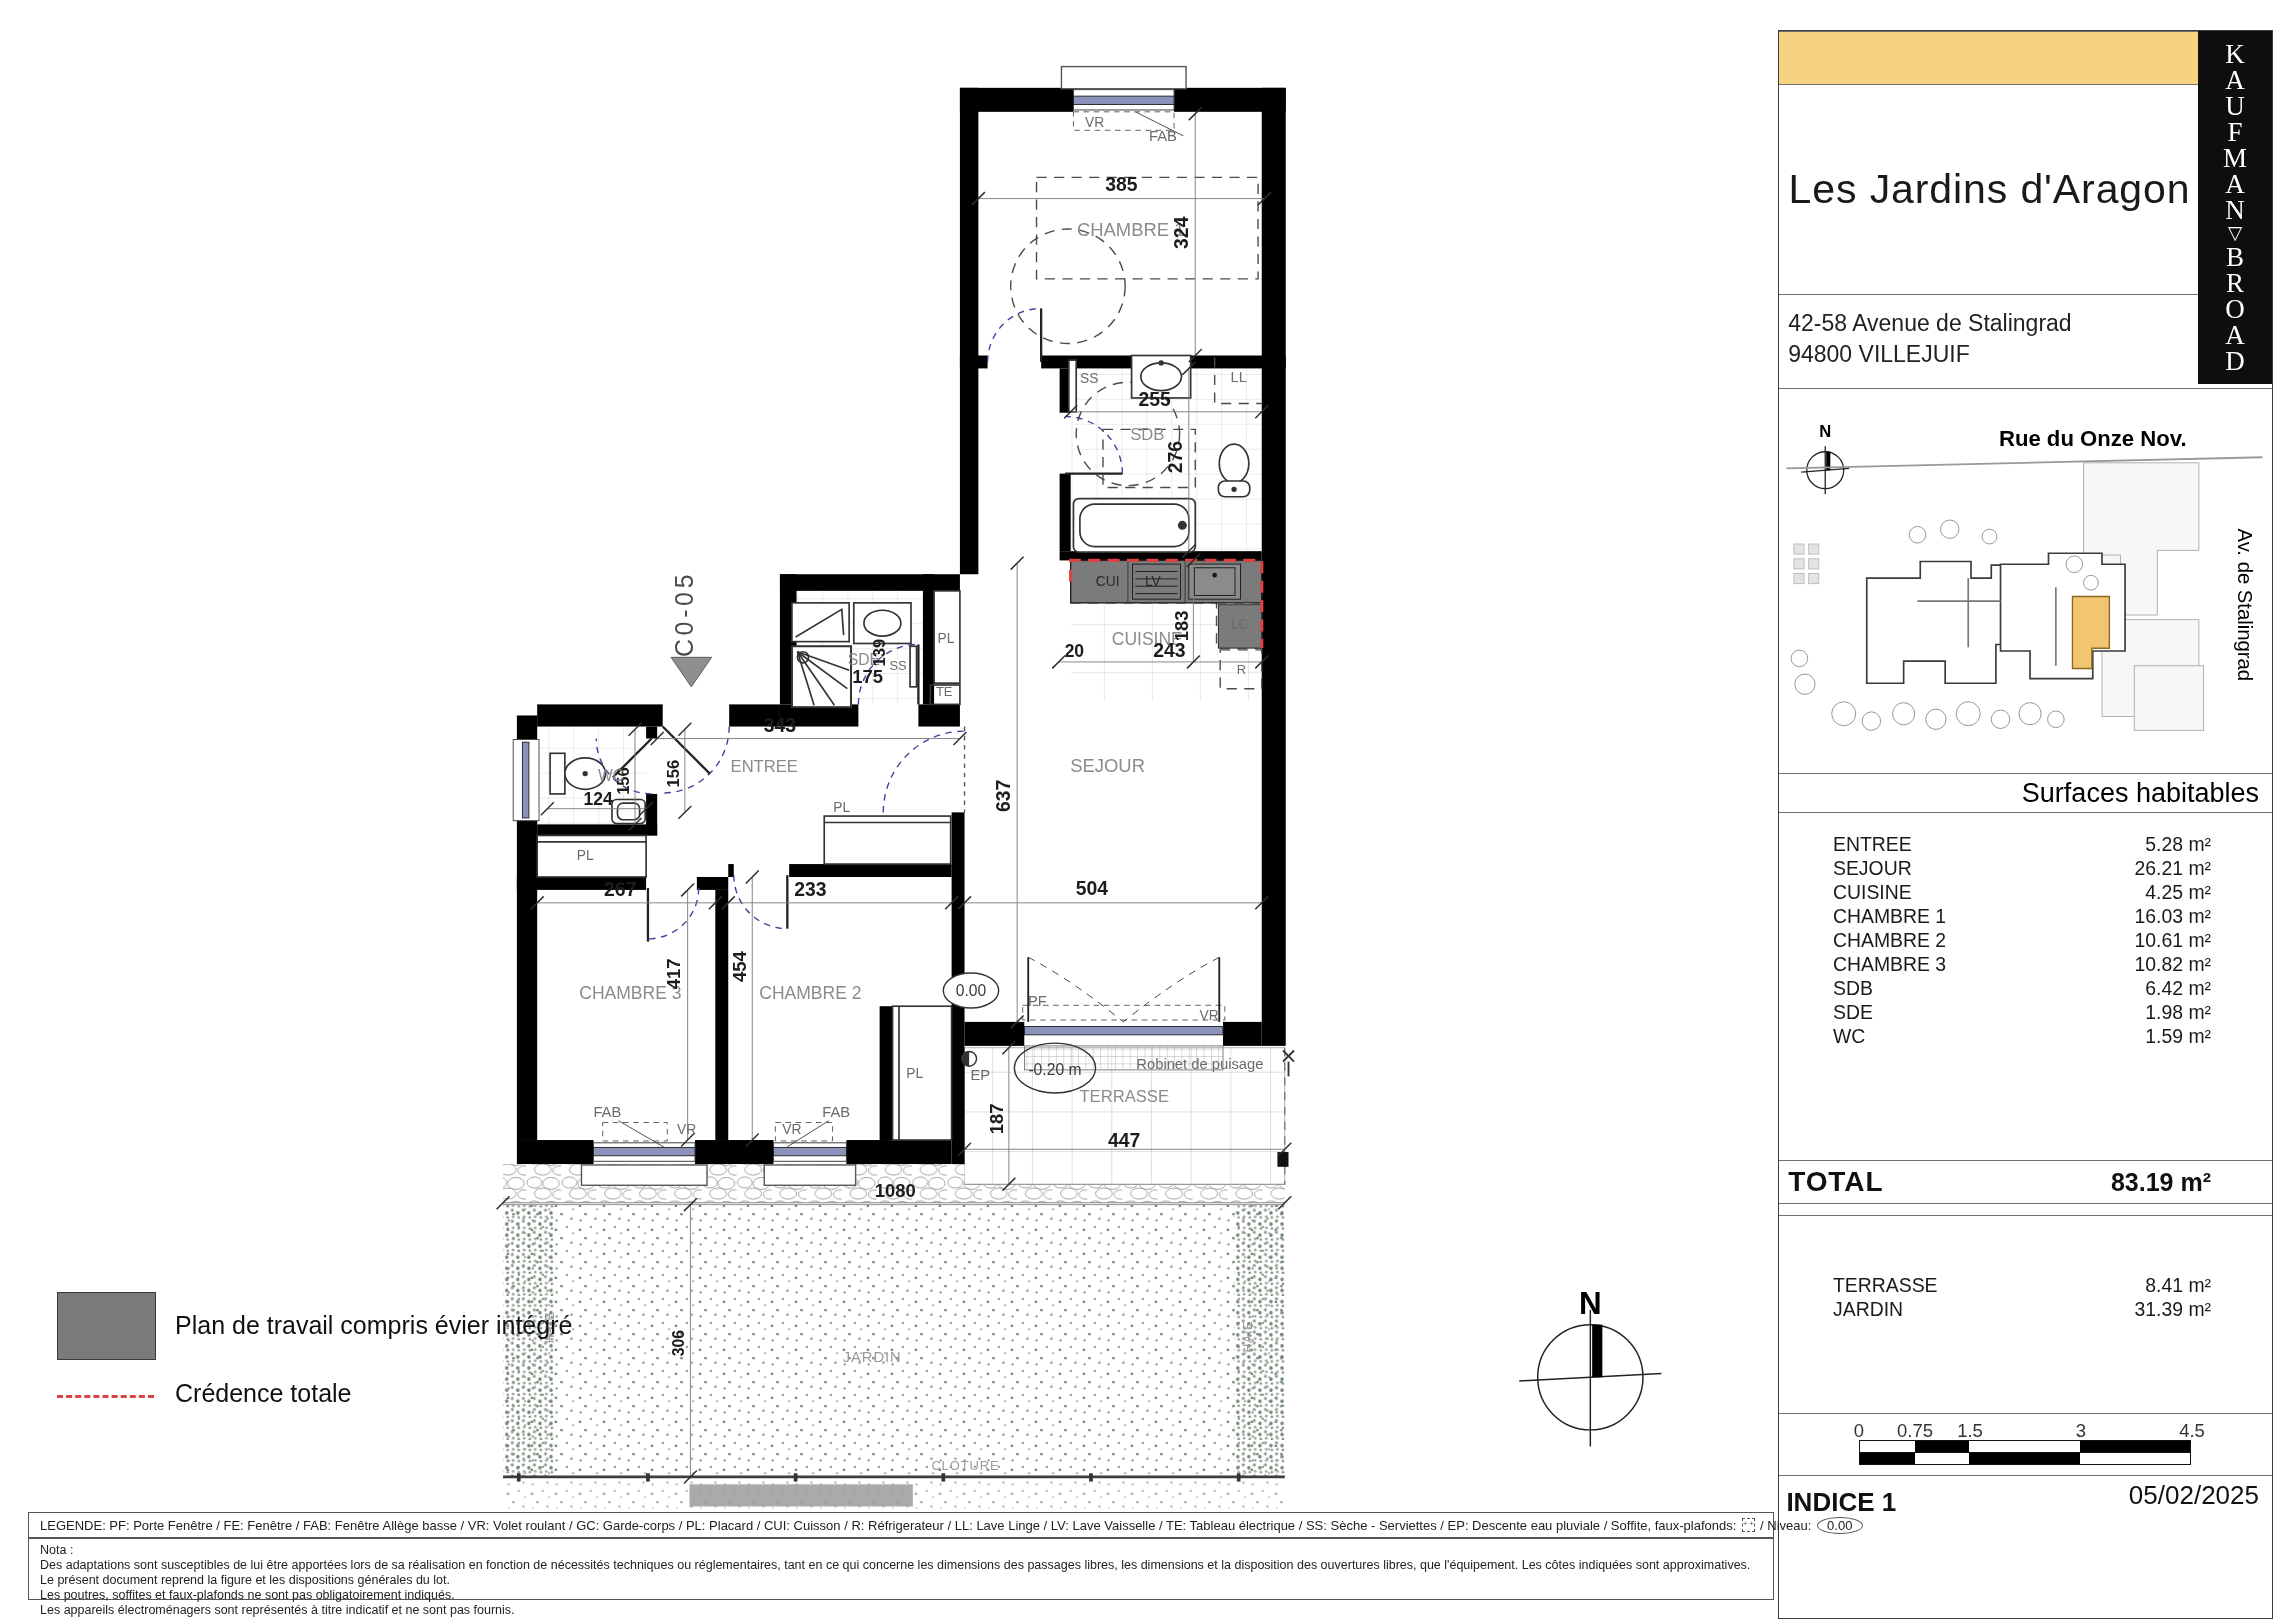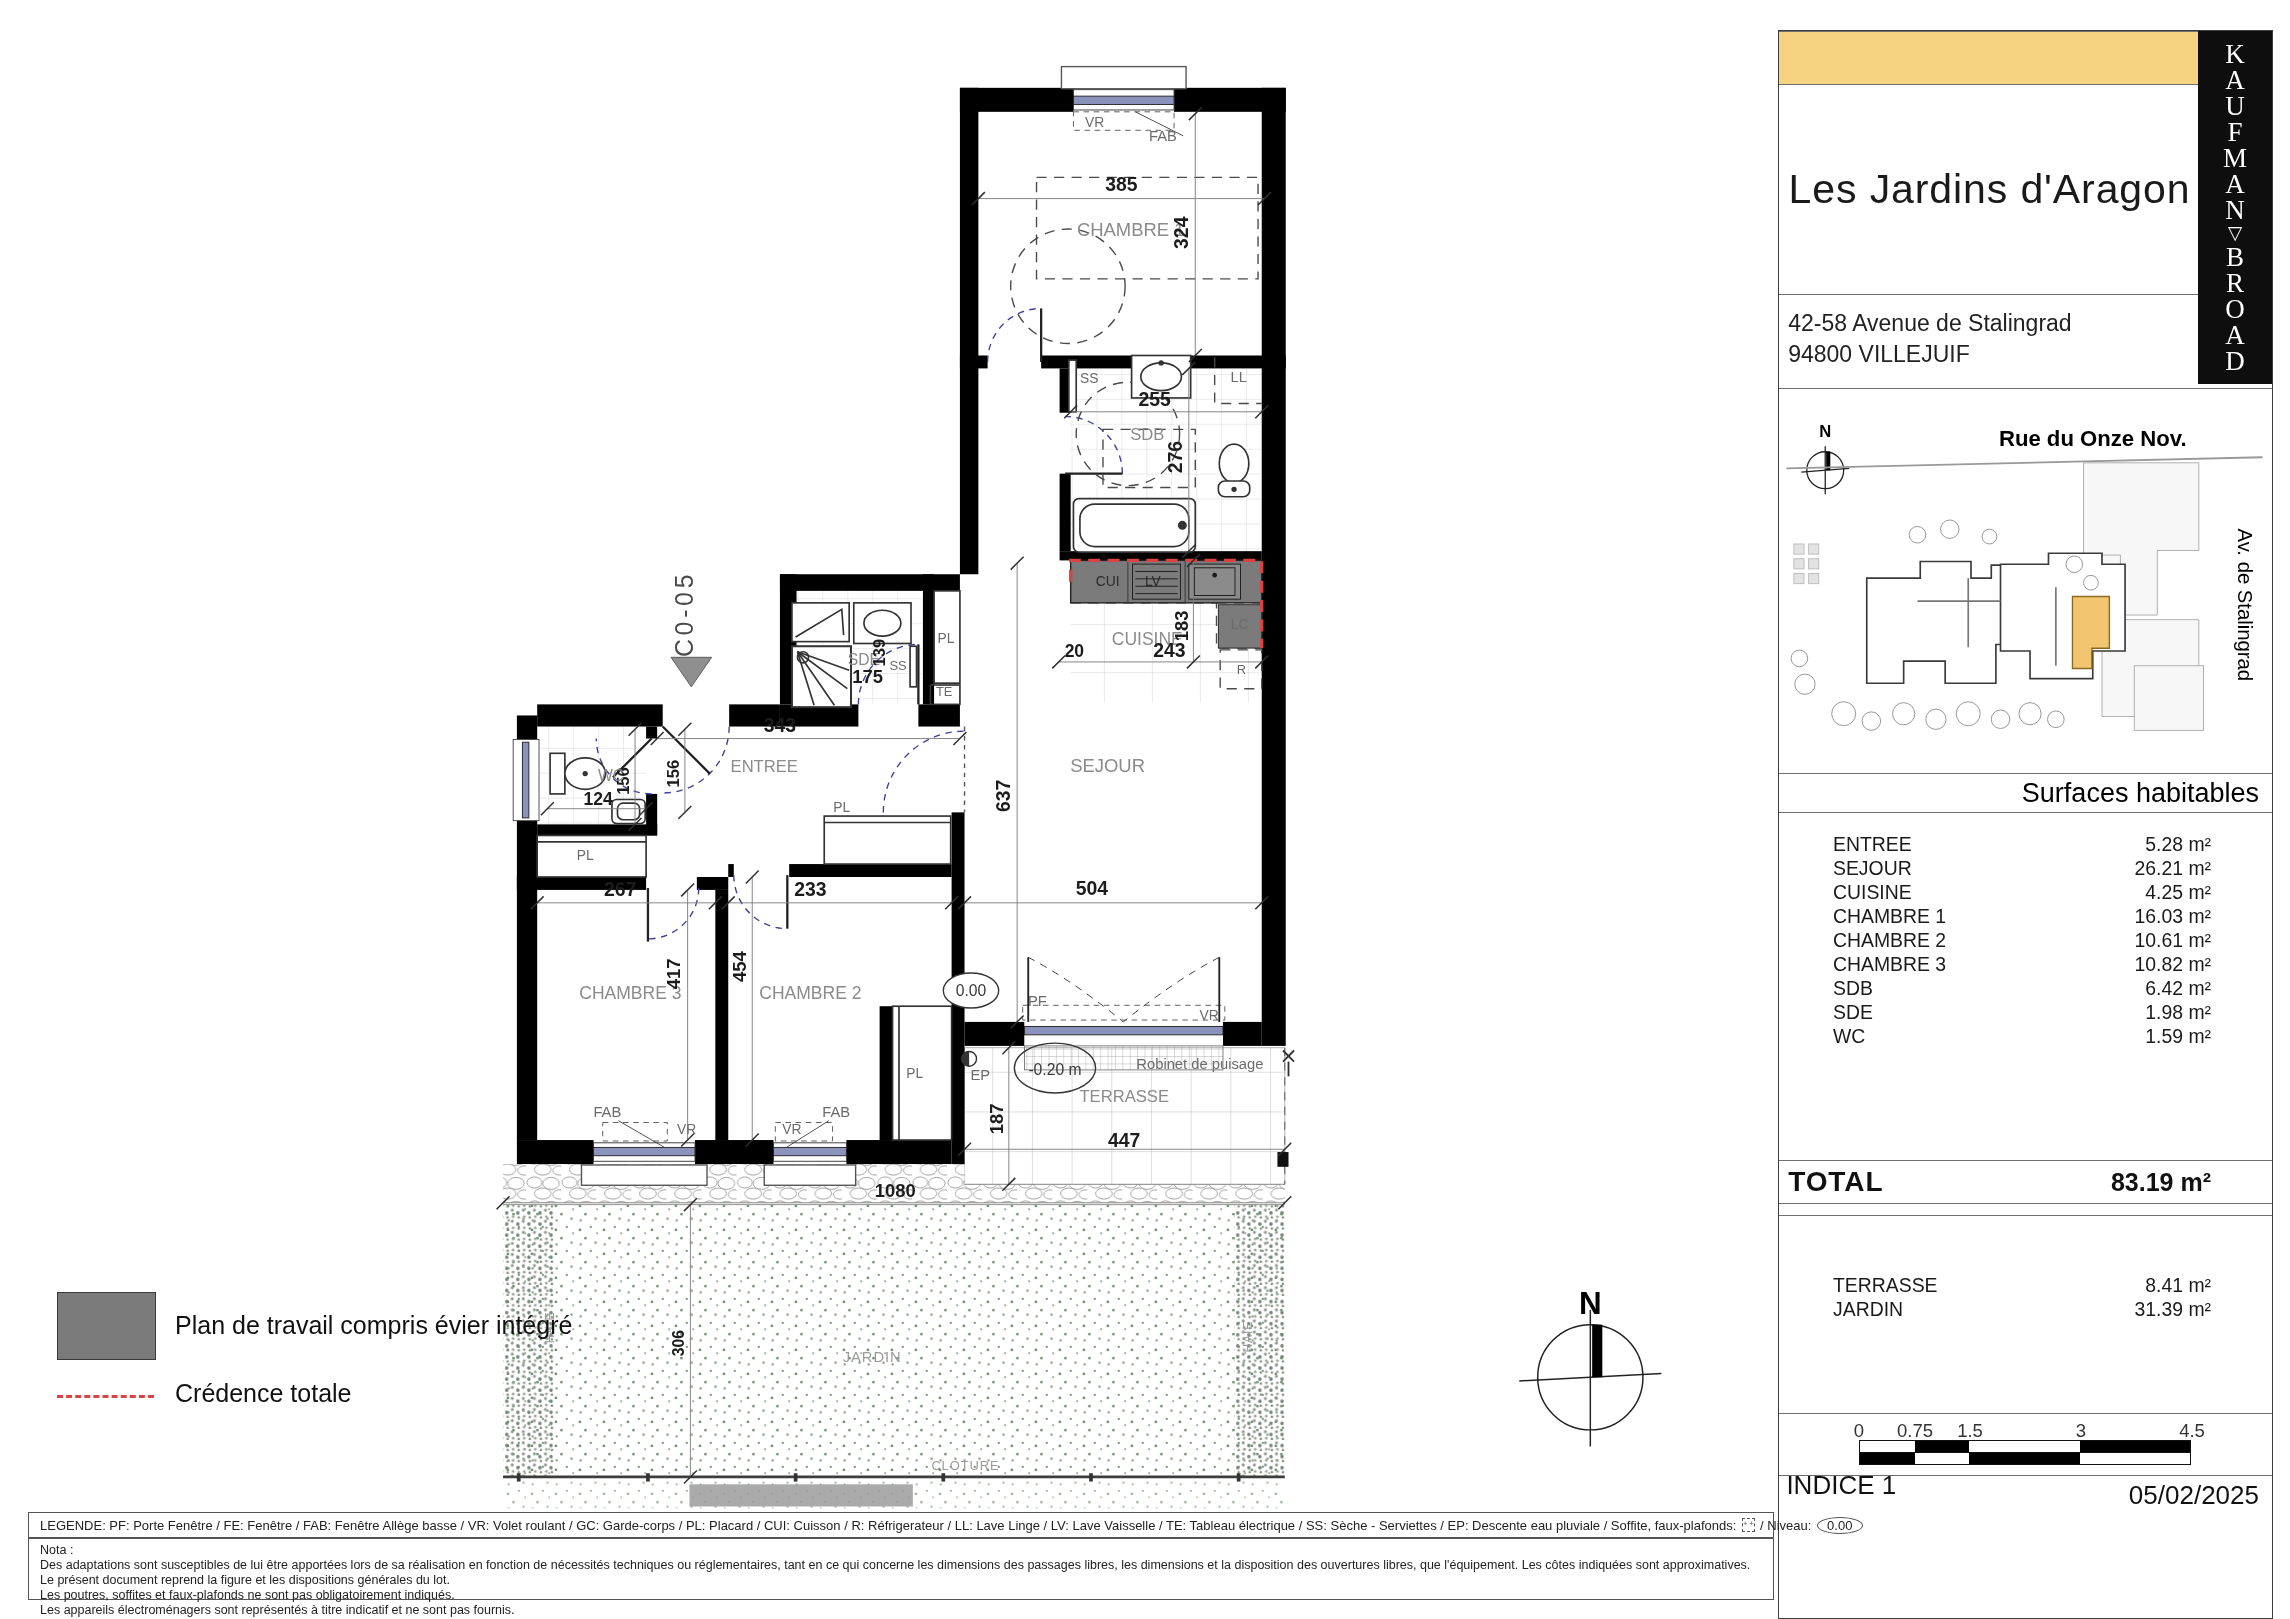--- a/index.html
+++ b/index.html
@@ -50,21 +50,21 @@
   #box-total .tv{font-size:25px;font-weight:bold;}
   #box-gap{height:12px;}
   #box-annex{height:198px;padding:57px 61px 0 54px;}
   #box-scale{height:62px;}
   .tickline{position:absolute;top:5.5px;left:0;width:100%;height:22px;}
   .tick{position:absolute;transform:translateX(-50%);font-size:18.5px;color:#333;}
   .barrow{position:absolute;left:80px;width:332px;height:13px;border:0.9px solid #111;box-sizing:border-box;
           display:flex;}
   .seg{height:100%;}
   #box-indice{height:49px;}
-  #indice-label{position:absolute;left:7.4px;bottom:23px;font-size:26px;font-weight:normal;}
+  #indice-label{position:absolute;left:7.4px;bottom:6px;font-size:26px;font-weight:bold;}
   #indice-date{position:absolute;right:13px;top:3.7px;font-size:26px;font-weight:normal;}
   
   #legende-bar{position:absolute;left:28px;top:1512px;width:1746px;height:26px;border:1.8px solid #555;
                box-sizing:border-box;display:flex;align-items:center;padding-left:11px;font-size:13px;
                color:#222;white-space:nowrap;}
   #soffite-glyph{display:inline-block;width:24px;height:12px;border:1.4px dashed #555;margin:0 5.5px;
                  font-size:7.4px;color:#555;text-align:center;line-height:10px;}
   #niveau-oval{display:inline-block;border:1.4px solid #555;border-radius:50%;padding:0 9.2px;margin-left:5.5px;}
   #nota-box{position:absolute;left:28px;top:1538px;width:1746px;height:62px;border:1.8px solid #555;
             box-sizing:border-box;padding:3.7px 11px;font-size:12.5px;line-height:15px;color:#222;}

